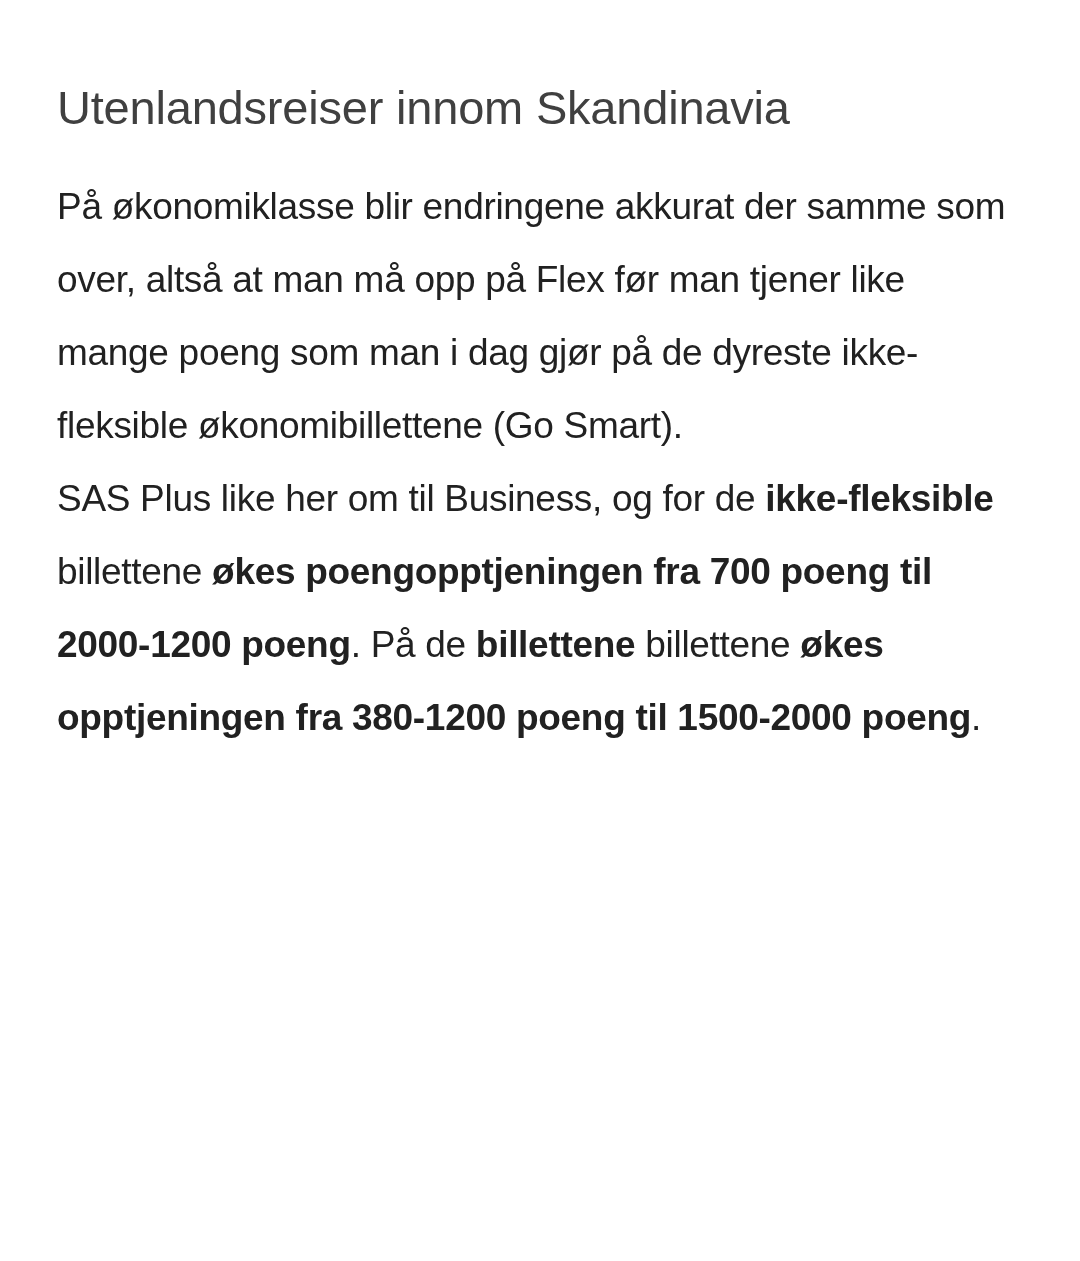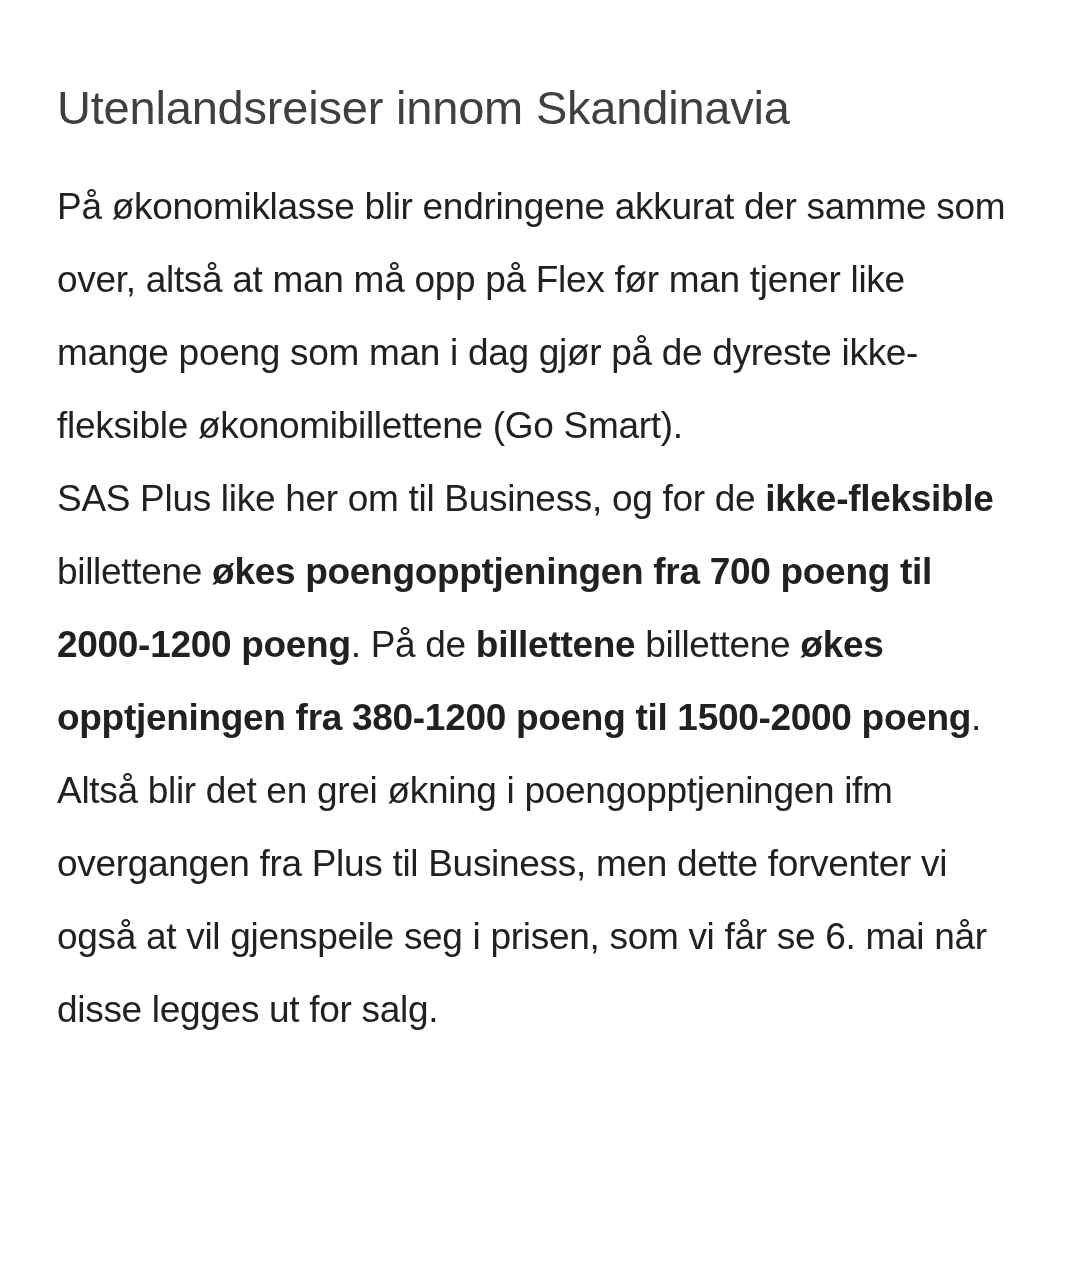--- a/index.html
+++ b/index.html
@@ -15,17 +15,14 @@
 
 <div class="article">
   <h2>Utenlandsreiser innom Skandinavia</h2>
   <div class="body">
     <p>
       <span>På økonomiklasse blir endringene akkurat der samme som over, altså at man må opp på Flex før man tjener like mange poeng som man i dag gjør på de dyreste ikke-fleksible økonomibillettene (Go Smart).</span>
     </p>
     <p>
       <span>SAS Plus like her om til Business, og for de </span><b>ikke-fleksible</b><span> billettene </span><b>økes poengopptjeningen fra 700 poeng til 2000-1200 poeng</b><span>. På de </span><b>billettene</b><span> billettene </span><b>økes opptjeningen fra 380-1200 poeng til 1500-2000 poeng</b><span>.</span>
     </p>
-    <p>
-      <span>Altså blir det en grei økning i poengopptjeningen ifm overgangen fra Plus til Business, men dette forventer vi også at vil gjenspeile seg i prisen, som vi får se 6. mai når disse legges ut for salg.</span>
-    </p>
   </div>
 </div>
 
 </body></html>

